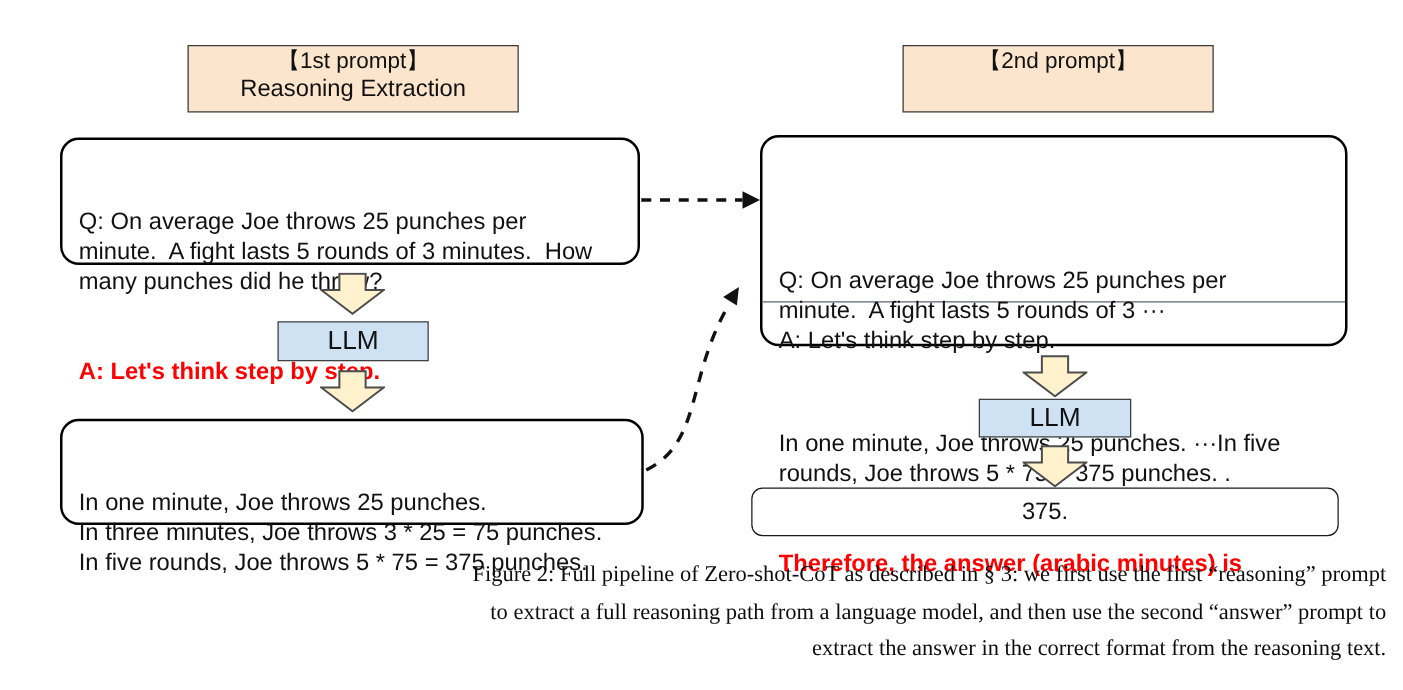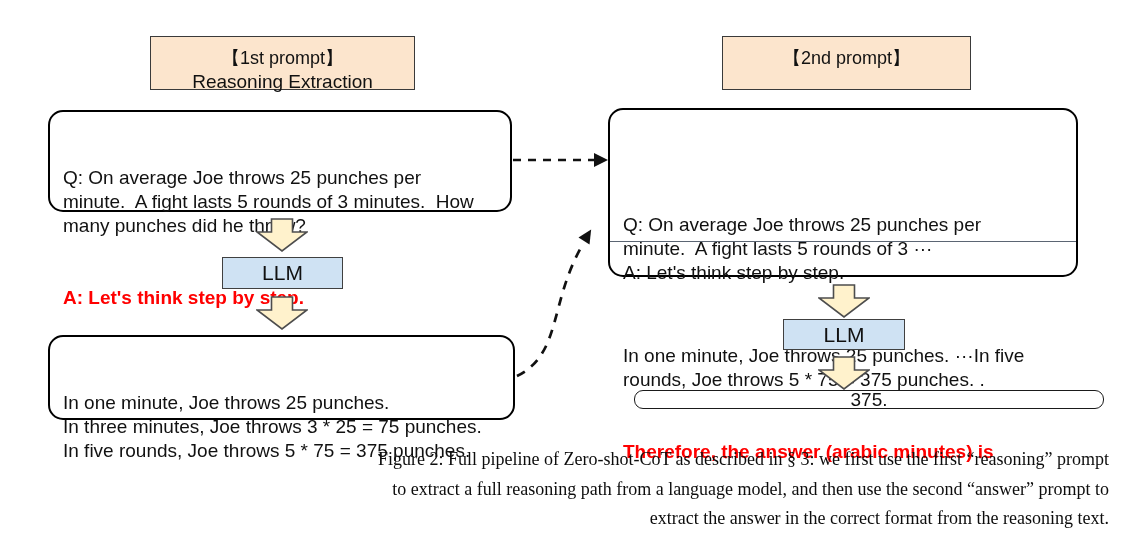--- a/index.html
+++ b/index.html
@@ -12,21 +12,21 @@
     color: #111;
     overflow: hidden;
   }
   .abs { position: absolute; box-sizing: border-box; }
 
   
   .hdr {
     background: var(--header-fill, #fce5cd);
     border: 1.6px solid #3a3a3a;
     text-align: center;
-    padding-top: 10px;
+    padding-top: 0;
     line-height: 23px;
     font-size: 18px;
   }
   .hdr-title { font-weight: normal; font-size: 19px; }
 
   
   .rbox {
     background: #ffffff;
     border: 2px solid #000000;
     border-radius: 15px;
@@ -147,21 +147,21 @@
   </svg>
 
   <div class="abs llm" style="left:783px; top:319px; width:122px; height:31px;">
     <span>LLM</span>
   </div>
 
   <svg class="abs block-arrow" style="left:818px; top:356px;" width="52" height="34" viewBox="0 0 52 34">
     <polygon points="15.5,1 36.5,1 36.5,14 51,14 26,33 1,14 15.5,14" fill="var(--arrow-fill, #fff2cc)" stroke="#4d4d4d" stroke-width="1.6"></polygon>
   </svg>
 
-  <div class="abs result" style="left:634px; top:390px; width:470px; height:19px;">
+  <div class="abs result" style="left:601px; top:390px; width:470px; height:39px;">
     <span>375.</span>
   </div>
 
   <div class="abs caption" style="left:31px; top:445px; width:1078px;">Figure 2: Full pipeline of Zero-shot-CoT as described in § 3: we first use the first “reasoning” prompt
 to extract a full reasoning path from a language model, and then use the second “answer” prompt to
 extract the answer in the correct format from the reasoning text.</div>
 
 </div>
 
 </body></html>

